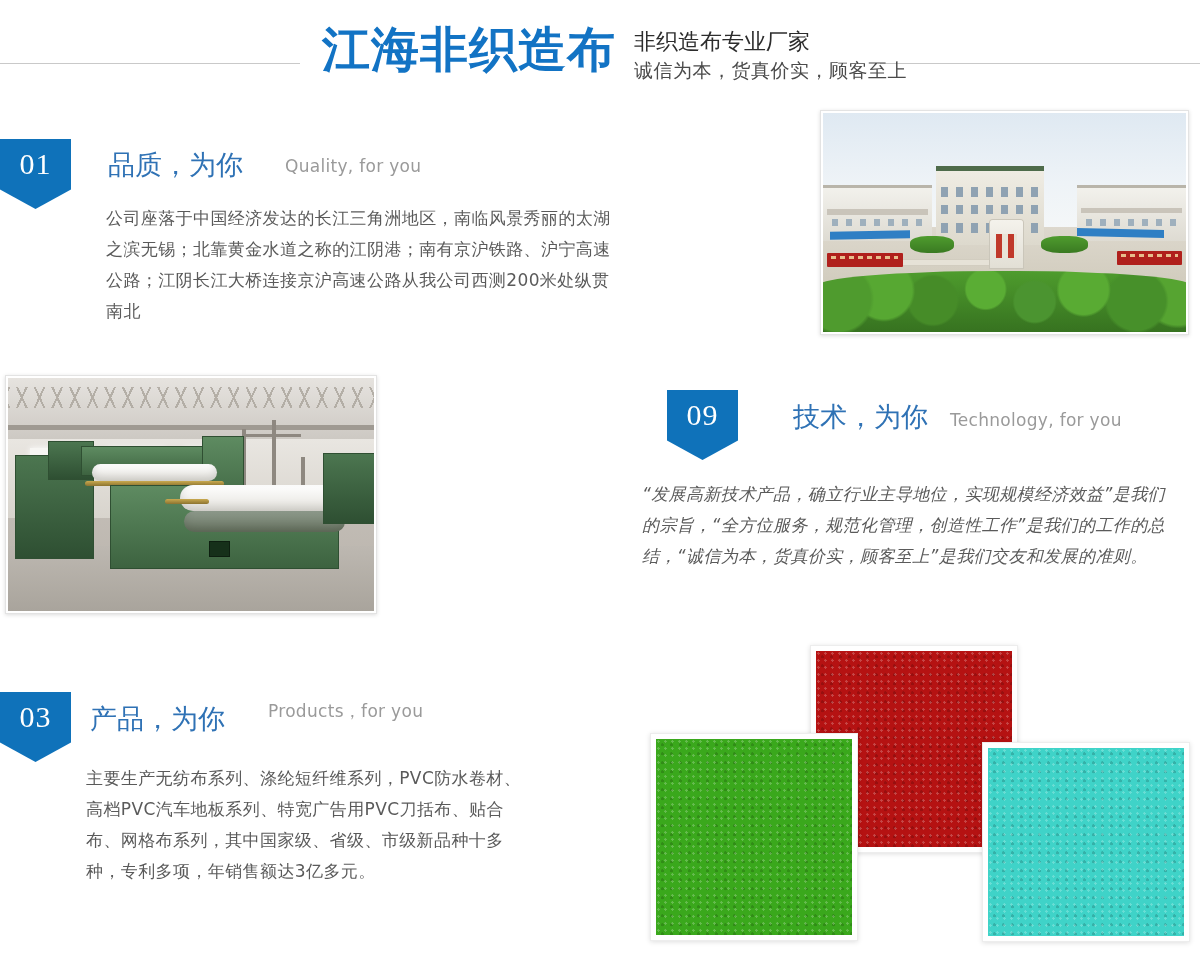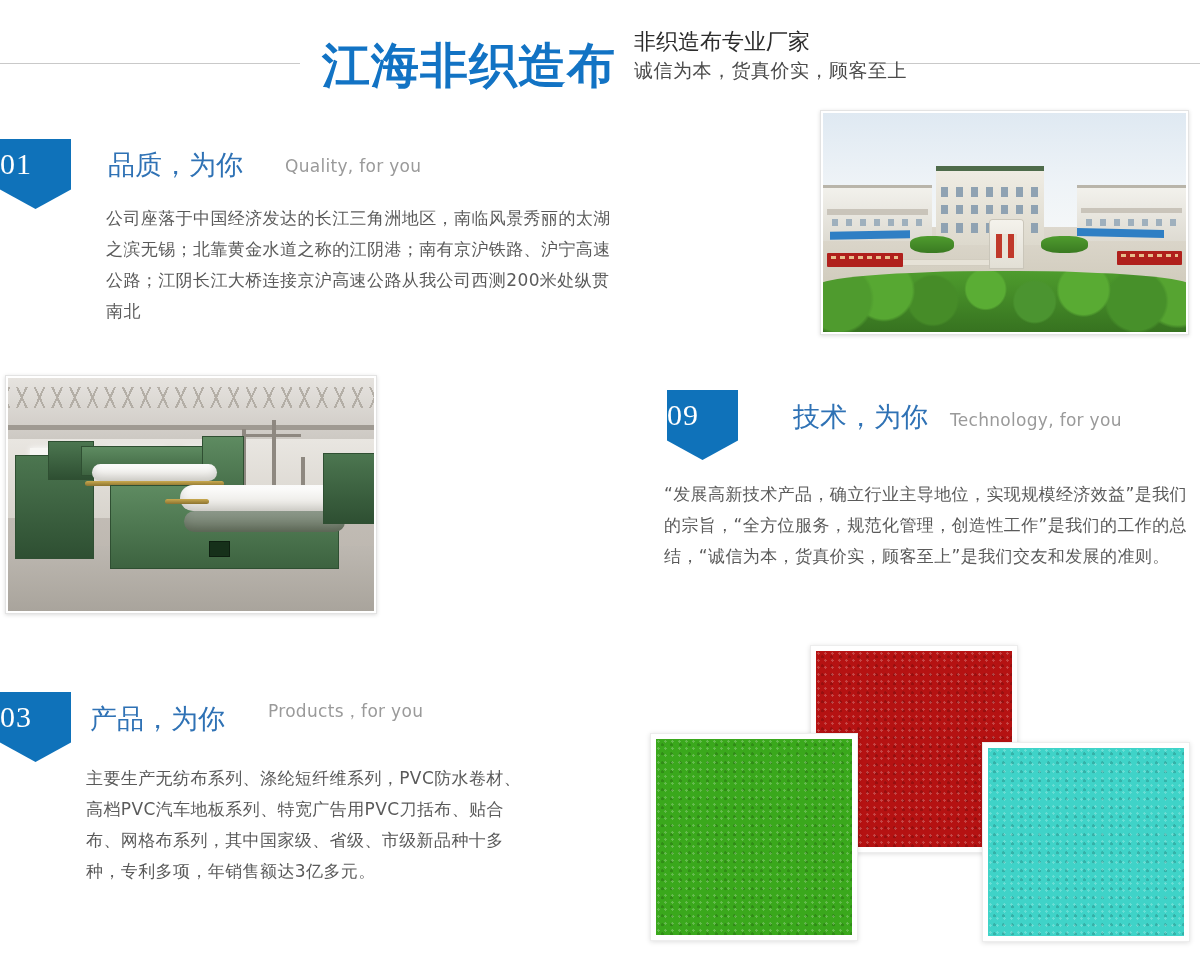--- a/index.html
+++ b/index.html
@@ -25,21 +25,21 @@
     position: absolute;
     top: 63px;
     height: 1px;
     background: #c9c9c9;
   }
   .header-rule.left  { left: 0px;   width: 300px; }
   .header-rule.right { left: 880px; width: 320px; }
 
   .brand-title {
     position: absolute;
-    left: 322px; top: 36px;
+    left: 322px; top: 20px;
     font-size: 48px;
     font-weight: bold;
     color: #1273c4;
     letter-spacing: 1px;
     line-height: 58px;
     white-space: nowrap;
     font-family: "DejaVu Sans", "Liberation Sans", sans-serif;
   }
   .brand-sub-wrap {
     position: absolute;
@@ -69,20 +69,21 @@
     width: 71px;
     height: 70px;
     background: #0f72ba;
     -webkit-clip-path: polygon(0 0, 100% 0, 100% 72%, 50% 100%, 0 72%);
     clip-path: polygon(0 0, 100% 0, 100% 72%, 50% 100%, 0 72%);
   }
   .badge-num {
     position: absolute;
     left: 0; top: 6px;
     width: 71px;
+    text-align: center;
     color: #ffffff;
     font-size: 30px;
     font-family: "Liberation Serif", "DejaVu Serif", serif;
     letter-spacing: 1px;
     line-height: 38px;
   }
 
   
   .sec-title {
     position: absolute;
@@ -364,21 +365,21 @@
   </div>
 </div>
 
 <div class="badge" style="left:667px; top:390px;">
 </div>
 <div class="badge-num" style="left:667px; top:396px;">09</div>
 
 <div class="sec-title" style="left:793px; top:400px;font-family:Liberation Serif, serif;">技术，为你</div>
 <div class="sec-title-en" style="left:950px; top:409px;">Technology, for you</div>
 
-<div class="sec-body" style="left:664px; top:479px; width:528px;">“发展高新技术产品，确立行业主导地位，实现规模经济效益”是我们的宗旨，“全方位服务，规范化管理，创造性工作”是我们的工作的总结，“诚信为本，货真价实，顾客至上”是我们交友和发展的准则。</div>
+<div class="sec-body" style="left:642px; top:479px; width:528px;font-style:italic;">“发展高新技术产品，确立行业主导地位，实现规模经济效益”是我们的宗旨，“全方位服务，规范化管理，创造性工作”是我们的工作的总结，“诚信为本，货真价实，顾客至上”是我们交友和发展的准则。</div>
 
 <div class="badge" style="left:0px; top:692px;">
 </div>
 <div class="badge-num" style="left:0px; top:698px;">03</div>
 
 <div class="sec-title" style="left:90px; top:702px;">产品，为你</div>
 <div class="sec-title-en" style="left:268px; top:700px;">Products，for you</div>
 
 <div class="sec-body" style="left:86px; top:763px; width:440px;">主要生产无纺布系列、涤纶短纤维系列，PVC防水卷材、高档PVC汽车地板系列、特宽广告用PVC刀括布、贴合布、网格布系列，其中国家级、省级、市级新品种十多种，专利多项，年销售额达3亿多元。</div>
 

